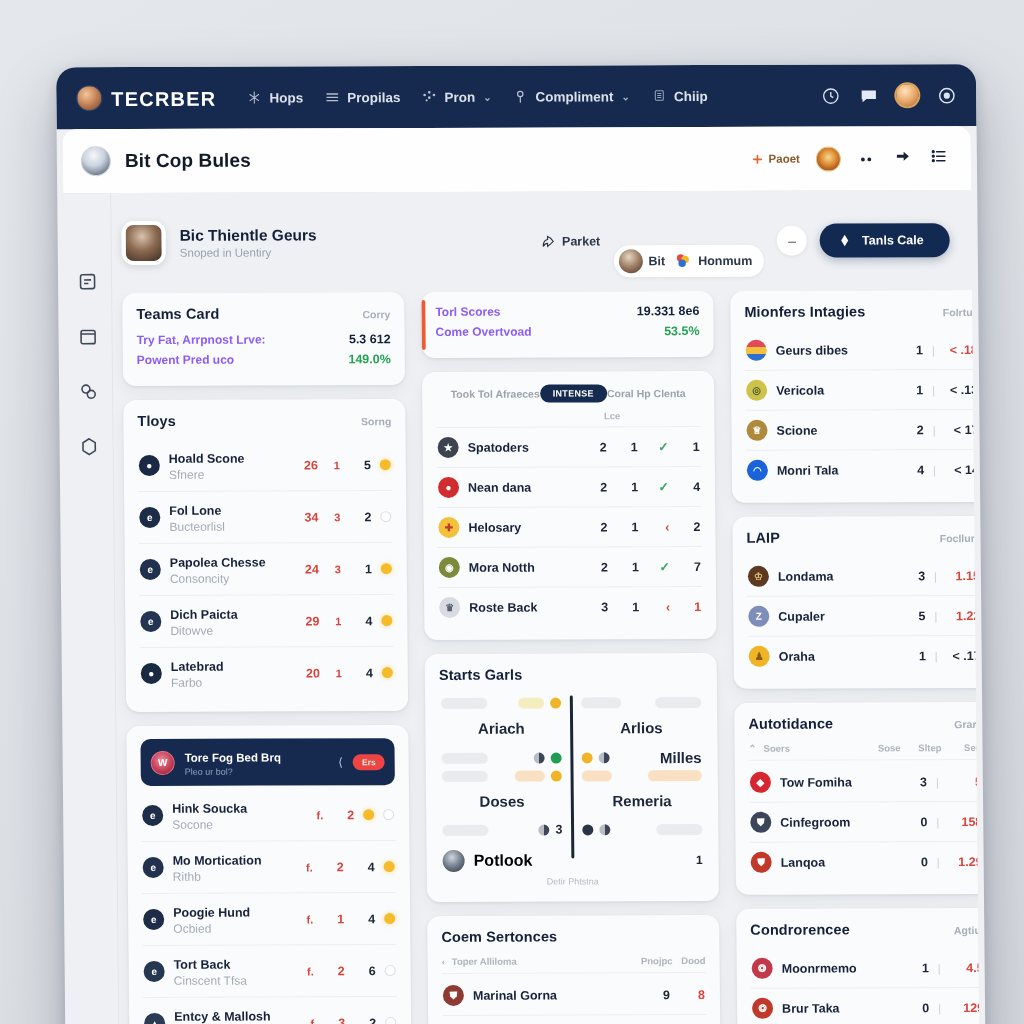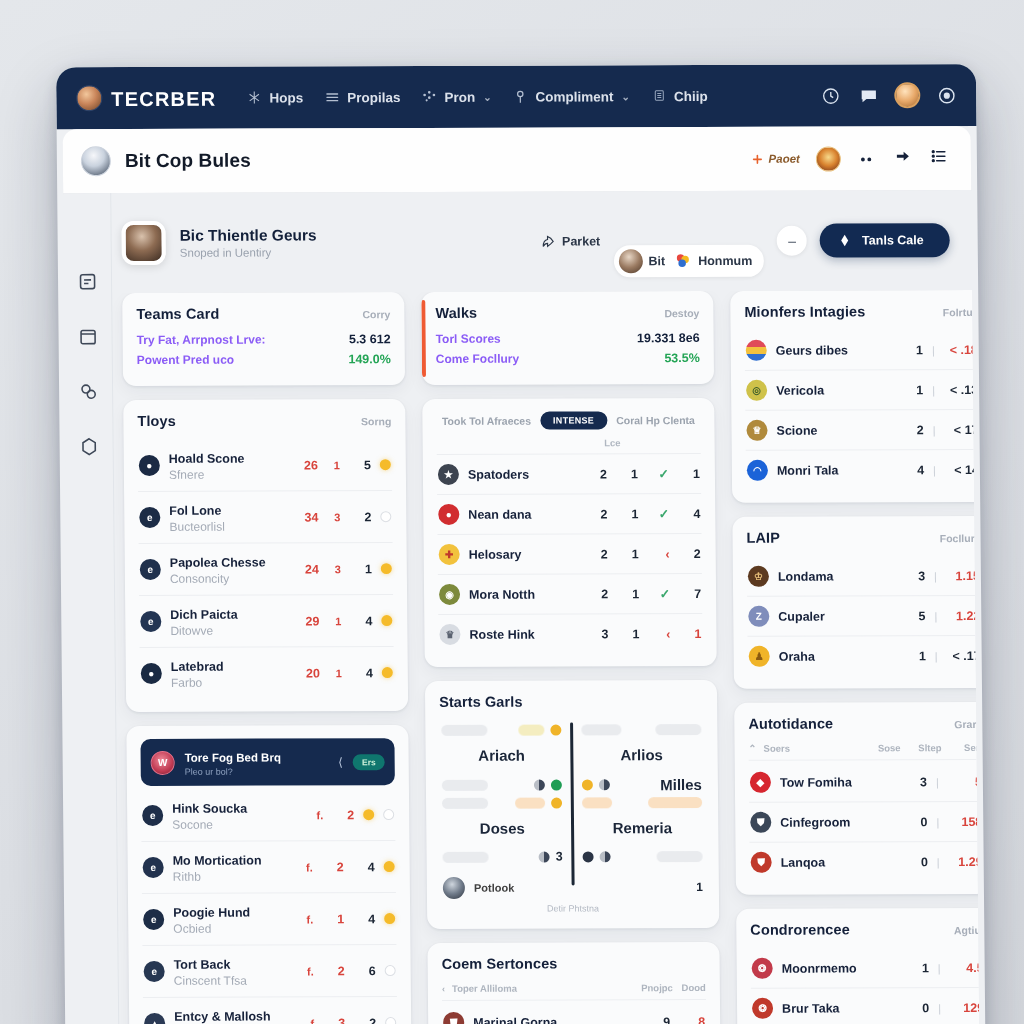--- a/index.html
+++ b/index.html
@@ -94,21 +94,21 @@
   .search-leaf { width: 15px; height: 15px; flex: none; }
   .search-text { font-size: 11.5px; color: #5c6472; font-weight: 600; flex: 1; white-space: nowrap; }
   .search-mag { width: 13px; height: 13px; opacity: .55; }
   .search-dot {
     position: absolute; right: -10px; bottom: -4px;
     width: 16px; height: 16px; border-radius: 50%;
     background: #f26d7d; display:flex; align-items:center; justify-content:center;
   }
   .sh-right { margin-left: auto; display: flex; align-items: center; gap: 16px; }
   .sh-pill { display: flex; align-items: center; gap: 5px; cursor: pointer; }
-  .sh-pill-label { font-size: 11.5px; color: #8a5a2b; font-weight: 600; font-style: italic; }
+  .sh-pill-label { font-size: 11.5px; color: #8a5a2b; font-weight: 600; }
   .sh-crest {
     width: 25px; height: 25px; border-radius: 50%; flex:none;
     background: radial-gradient(circle at 50% 42%, #f7d98a 0%, #d9832f 48%, #6d2b16 100%);
     border: 1px solid #e9c07d;
   }
 
   
   .body-area {
     flex: 1; display: flex; min-height: 0;
     background: #eef0f3; margin: 0 6px; border-radius: 0 0 14px 14px;
@@ -208,21 +208,21 @@
   .lnum { font-size: 12.5px; font-weight: 700; width: 22px; text-align: right; flex: none; }
   .lnum.red { color: #d8443c; }
   .lnum.dark { color: #1b2534; }
   .lnum.sm { font-size: 11px; width: 13px; }
   .ldot { width: 11px; height: 11px; border-radius: 50%; flex: none; }
   .ldot.gold { background: #f5bb2a; box-shadow: 0 0 5px rgba(245,187,42,.5); }
   .ldot.hollow { background: #fff; border: 1.5px solid #dcdfe4; }
   .lsep { color: #c9ced6; font-size: 11px; flex: none; }
 
   
-  .tabs { display: flex; align-items: center; gap: 9px; margin-bottom: 8px; justify-content: center; }
+  .tabs { display: flex; align-items: center; gap: 0; margin-bottom: 8px; justify-content: center; }
   .tab { font-size: 10.5px; color: #9ba3ae; font-weight: 700; cursor: pointer; white-space: nowrap; }
   .tab.active {
     background: #152a4e; color: #fff; border-radius: 11px;
     padding: 4px 13px; font-size: 9px; letter-spacing: .3px;
   }
   .colhdr { display:flex; justify-content:flex-end; gap: 20px; font-size: 9.5px; color: #b0b7c1; font-weight:600; padding-bottom: 5px; border-bottom: 1px solid #eceef1;}
 
   
   .mini-hdr {
     display: flex; align-items: center; gap: 7px;
@@ -242,21 +242,21 @@
     width: 24px; height: 24px; border-radius: 50%; flex: none;
     background: radial-gradient(circle at 45% 38%, #f08a9a 0%, #c03a52 60%, #7d1f31 100%);
     border: 1.5px solid #e8718a; display:flex;align-items:center;justify-content:center;
     color:#fff; font-size:10px; font-weight:700;
   }
   .banner-main { flex: 1; min-width: 0; }
   .banner-t { font-size: 11.5px; font-weight: 700; color: #fff; white-space:nowrap; overflow:hidden; text-overflow:ellipsis;}
   .banner-s { font-size: 9px; color: #8fa2c0; margin-top: 1px; }
   .banner-arrow { color: #b9c7dd; font-size: 12px; flex: none; }
   .banner-pill {
-    background: #0f766e; color: #cdf2da; font-size: 8.5px; font-weight: 700;
+    background: #ef4444; color: #cdf2da; font-size: 8.5px; font-weight: 700;
     border-radius: 9px; padding: 3px 9px; flex: none;
   }
 
   
   .vs-wrap { position: relative; padding: 4px 2px 2px; }
   .vs-divider { position: absolute; left: 50%; top: 2px; bottom: 30px; width: 2.5px; background: #1c2736; transform: translateX(-50%); border-radius: 2px; }
   .vs-row { display: grid; grid-template-columns: 1fr 1fr; gap: 20px; align-items: center; margin-bottom: 4px; }
   .vs-side { display: flex; align-items: center; gap: 6px; }
   .vs-side.r { justify-content: flex-end; }
   .chip-blur {
@@ -272,21 +272,21 @@
   .mini-dot { width: 11px; height: 11px; border-radius: 50%; flex:none;}
   .md-green { background: #1f9d55; }
   .md-gold  { background: #f0b429; }
   .md-dark  { background: #2a3445; }
   .md-half  { background: linear-gradient(90deg,#b9bec6 50%, #3c4658 50%); }
   .vs-foot { display: flex; align-items: center; gap: 9px; padding-top: 9px; }
   .vs-foot-av {
     width: 22px; height: 22px; border-radius: 50%;
     background: radial-gradient(circle at 42% 34%, #cfd6de 0%, #707b8a 50%, #2b323c 100%); flex:none;
   }
-  .vs-foot-t { font-size: 11px; font-weight: 700; color: #404040; flex: 1; }
+  .vs-foot-t { font-size: 16px; font-weight: 700; color: #000000; flex: 1; }
   .vs-foot-n { font-size: 12px; font-weight: 700; color: #1b2534; }
   .vs-caption { text-align:center; font-size: 9px; color: #b4bac4; padding-top: 5px; }
 
   
   .em { display:flex;align-items:center;justify-content:center; }
 </style>
 </head>
 <body>
 
 <div id="stage">
@@ -615,30 +615,26 @@
                   <span class="lnum dark">2</span>
                   <span class="ldot gold"></span>
                 </div>
               </div>
             </div>
           </div>
 
           <div class="col">
 
             <div class="card accent">
-              <div class="card-head">
-                <span class="card-title">Walks</span>
-                <span class="card-action">Destoy</span>
-              </div>
               <div class="stat-row">
                 <span class="stat-label">Torl Scores</span>
                 <span class="stat-val">19.331 8e6</span>
               </div>
               <div class="stat-row">
-                <span class="stat-label">Come Focllury</span>
+                <span class="stat-label">Come Overtvoad</span>
                 <span class="stat-val green">53.5%</span>
               </div>
             </div>
 
             <div class="card">
               <div class="tabs">
                 <span class="tab">Took Tol Afraeces</span>
                 <span class="tab active">INTENSE</span>
                 <span class="tab">Coral Hp Clenta</span>
               </div>
@@ -674,21 +670,21 @@
                 <div class="lrow">
                   <span class="lbadge em" style="background:#7d8a3c">◉</span>
                   <span class="lname lmain">Mora Notth</span>
                   <span class="lnum dark">2</span>
                   <span class="lnum dark">1</span>
                   <span class="lnum" style="color:#3aa76d">✓</span>
                   <span class="lnum dark">7</span>
                 </div>
                 <div class="lrow">
                   <span class="lbadge em" style="background:#d8dce2;color:#5a6270">♛</span>
-                  <span class="lname lmain">Roste Hink</span>
+                  <span class="lname lmain">Roste Back</span>
                   <span class="lnum dark">3</span>
                   <span class="lnum dark">1</span>
                   <span class="lnum" style="color:#d8443c">‹</span>
                   <span class="lnum red">1</span>
                 </div>
               </div>
             </div>
 
             <div class="card">
               <div class="card-head">

